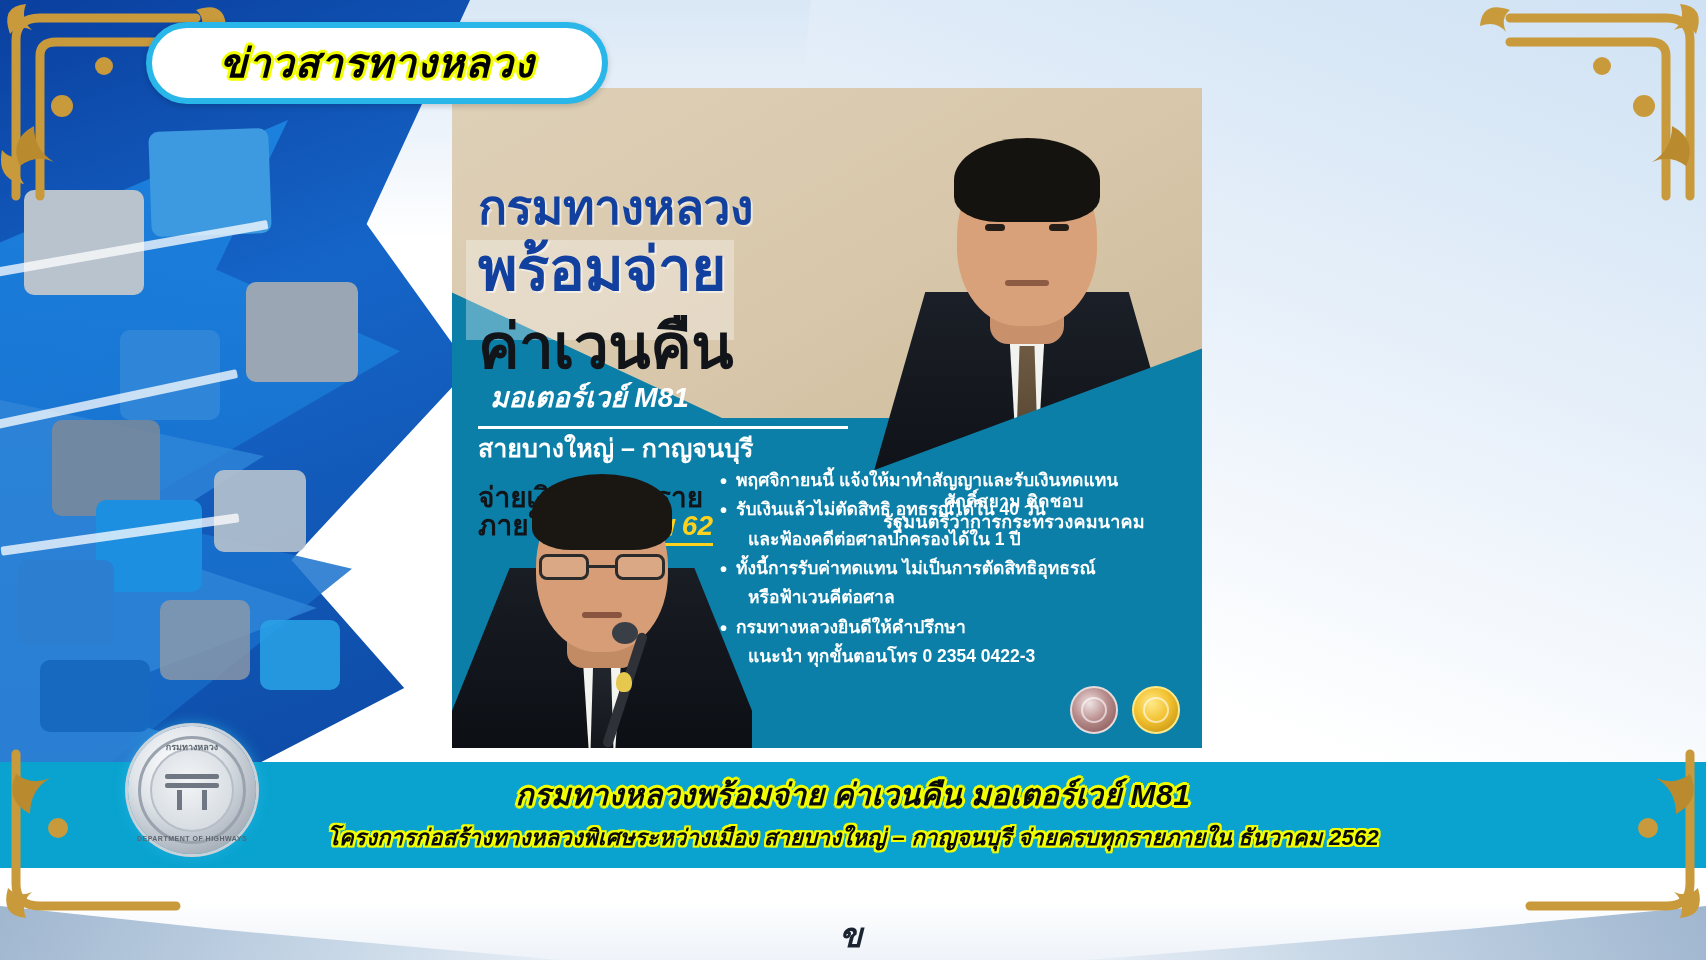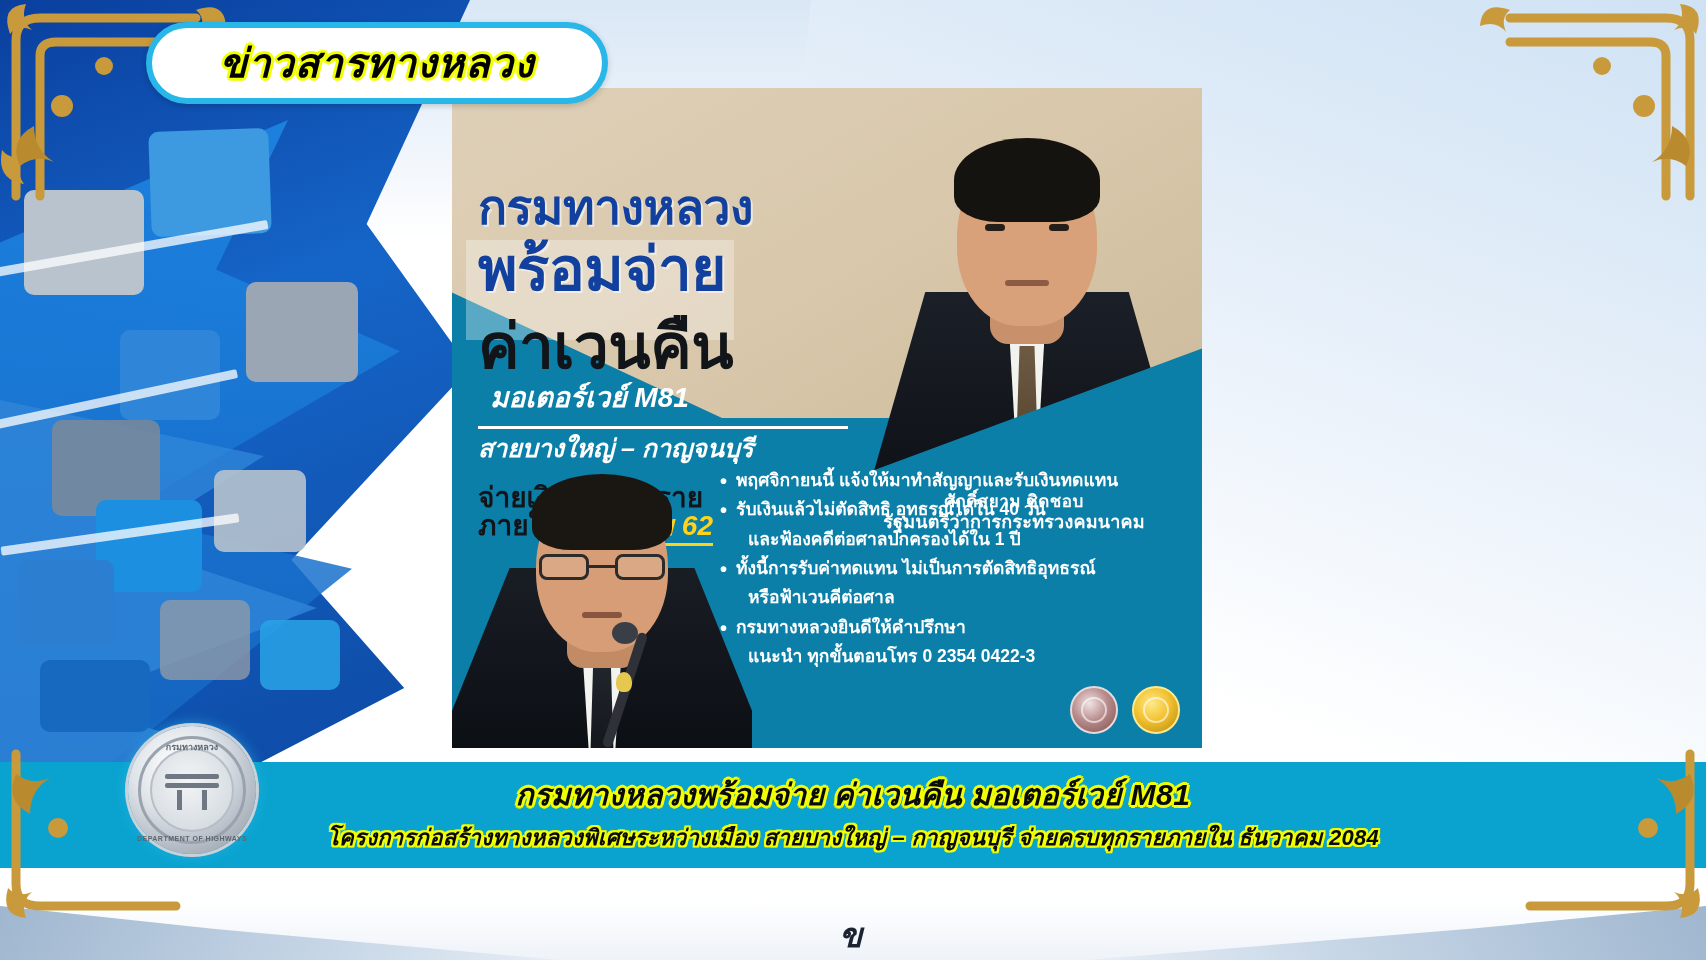--- a/index.html
+++ b/index.html
@@ -108,21 +108,21 @@
     line-height:1; letter-spacing:-.5px; z-index:5;
     text-shadow:2px 2px 0 rgba(255,255,255,.55); }
   .p-l2 { position:absolute; left:26px; top:152px; font-size:60px; font-weight:800; color:#12409f;
     line-height:1; letter-spacing:-.5px; z-index:5;
     text-shadow:2px 2px 0 rgba(255,255,255,.5); }
   .p-l3 { position:absolute; left:26px; top:228px; font-size:62px; font-weight:800; color:#111418;
     line-height:1; letter-spacing:-.5px; z-index:5;text-align:right; }
   .p-l4 { position:absolute; left:26px; top:296px; font-size:28px; font-weight:700; font-style:italic;
     color:#ffffff; line-height:1; z-index:5;margin-left:12px; }
   .p-l4u { position:absolute; left:26px; top:338px; width:370px; height:3px; background:#ffffff; z-index:5; }
-  .p-l5 { position:absolute; left:26px; top:348px; font-size:25px; font-weight:700; font-style:italic;
+  .p-l5 { position:absolute; left:26px; top:348px; font-size:25px; font-weight:700; 
     color:#ffffff; line-height:1; z-index:5; }
   .p-l6 { position:absolute; left:26px; top:392px; font-size:28px; font-weight:800; color:#111418;
     line-height:1.28; z-index:5; }
   .p-l7 { position:absolute; left:26px; top:424px; font-size:28px; font-weight:800; color:#111418;
     line-height:1; z-index:5; }
   .p-l7 .hl { color:#ffd21e; font-style:italic; border-bottom:3px solid #ffd21e; padding-bottom:2px; }
 
   
   #bullets { position:absolute; left:268px; top:378px; width:462px; z-index:7;
     color:#ffffff; font-size:17.5px; font-weight:700; line-height:1.62; }
@@ -375,21 +375,21 @@
         </div>
       <div class="emblem e2">
           <div class="inner"></div>
         </div>
     </div>
   </div>
 
   <div id="bottom-banner">
     <div class="bb-inner">
       <div class="bb-l1">กรมทางหลวงพร้อมจ่าย ค่าเวนคืน มอเตอร์เวย์ M81</div>
-      <div class="bb-l2">โครงการก่อสร้างทางหลวงพิเศษระหว่างเมือง สายบางใหญ่ – กาญจนบุรี จ่ายครบทุกรายภายใน ธันวาคม 2084</div>
+      <div class="bb-l2">โครงการก่อสร้างทางหลวงพิเศษระหว่างเมือง สายบางใหญ่ – กาญจนบุรี จ่ายครบทุกรายภายใน ธันวาคม 2562</div>
     </div>
   </div>
 
   <div id="doh-seal">
     <div class="ring"></div>
     <div class="ring2"></div>
     <div class="lbl">กรมทางหลวง</div>
     <div class="glyph">
       <div class="bar b1"></div>
         <div class="bar b2"></div>

